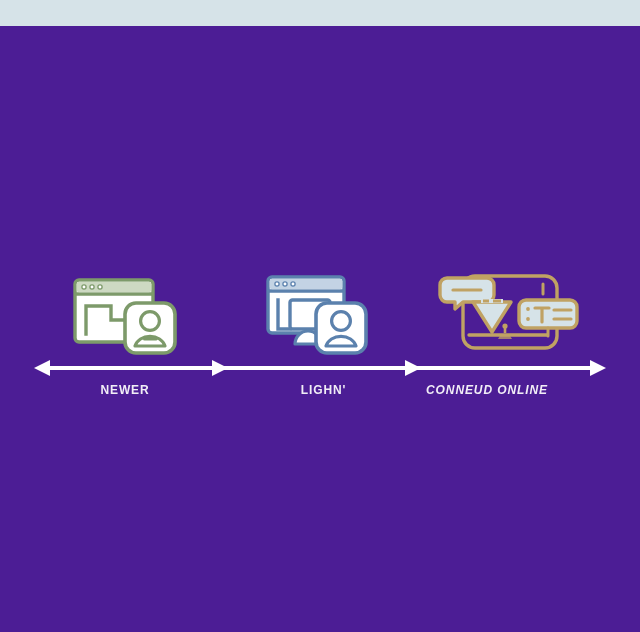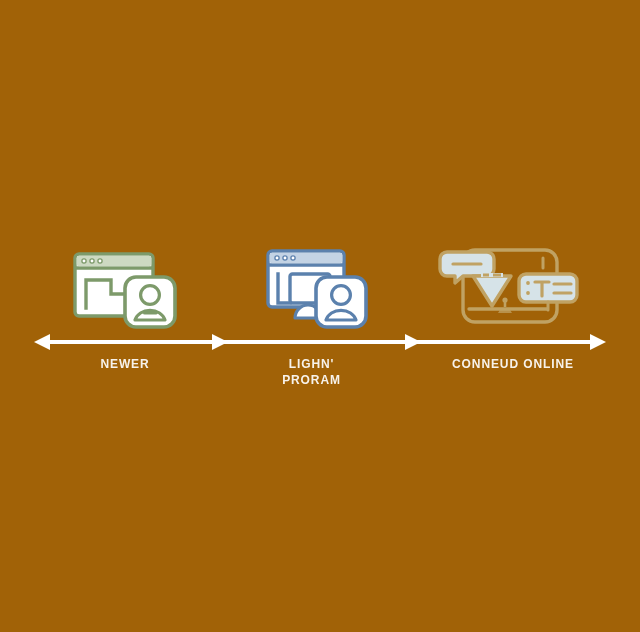--- a/index.html
+++ b/index.html
@@ -11,21 +11,22 @@
     height: 632px;
     background: #d6e3e8;
     font-family: "Liberation Sans", sans-serif;
     overflow: hidden;
     position: relative;
   }
 
   #infographic {
     position: absolute;
     inset: 0;
-    background: #a16207;
+    background: #4c1d95;
+    margin-top: 26px;
   }
 
   
   .icon-row {
     position: absolute;
     left: 0;
     top: 232px;
     width: 640px;
     height: 100px;
   }
@@ -66,22 +67,22 @@
     text-align: center;
     color: #ffffff;
     font-size: 12px;
     font-weight: 700;
     letter-spacing: 0.9px;
     line-height: 16px;
     text-transform: uppercase;
     opacity: 0.92;
   }
   .label.lab-1 { left: 35px;  width: 180px; }
-  .label.lab-2 { left: 224px; width: 175px; }
-  .label.lab-3 { left: 417px; width: 192px; }
+  .label.lab-2 { left: 236px; width: 175px; }
+  .label.lab-3 { left: 391px; width: 192px; font-style: italic; }
 
   .label .ghost {
     display: block;
     opacity: 0.12;
   }
 </style>
 </head>
 <body>
 
 <div id="infographic">
@@ -178,21 +179,20 @@
 
   <div class="labels">
 
     <div class="label lab-1">
       <div>NEWER</div>
       <div class="ghost"></div>
     </div>
 
     <div class="label lab-2">
       <div>LIGHN'</div>
-      <div>PRORAM</div>
     </div>
 
     <div class="label lab-3">
       <div>CONNEUD ONLINE</div>
     </div>
   </div>
 
 </div>
 
 </body></html>

